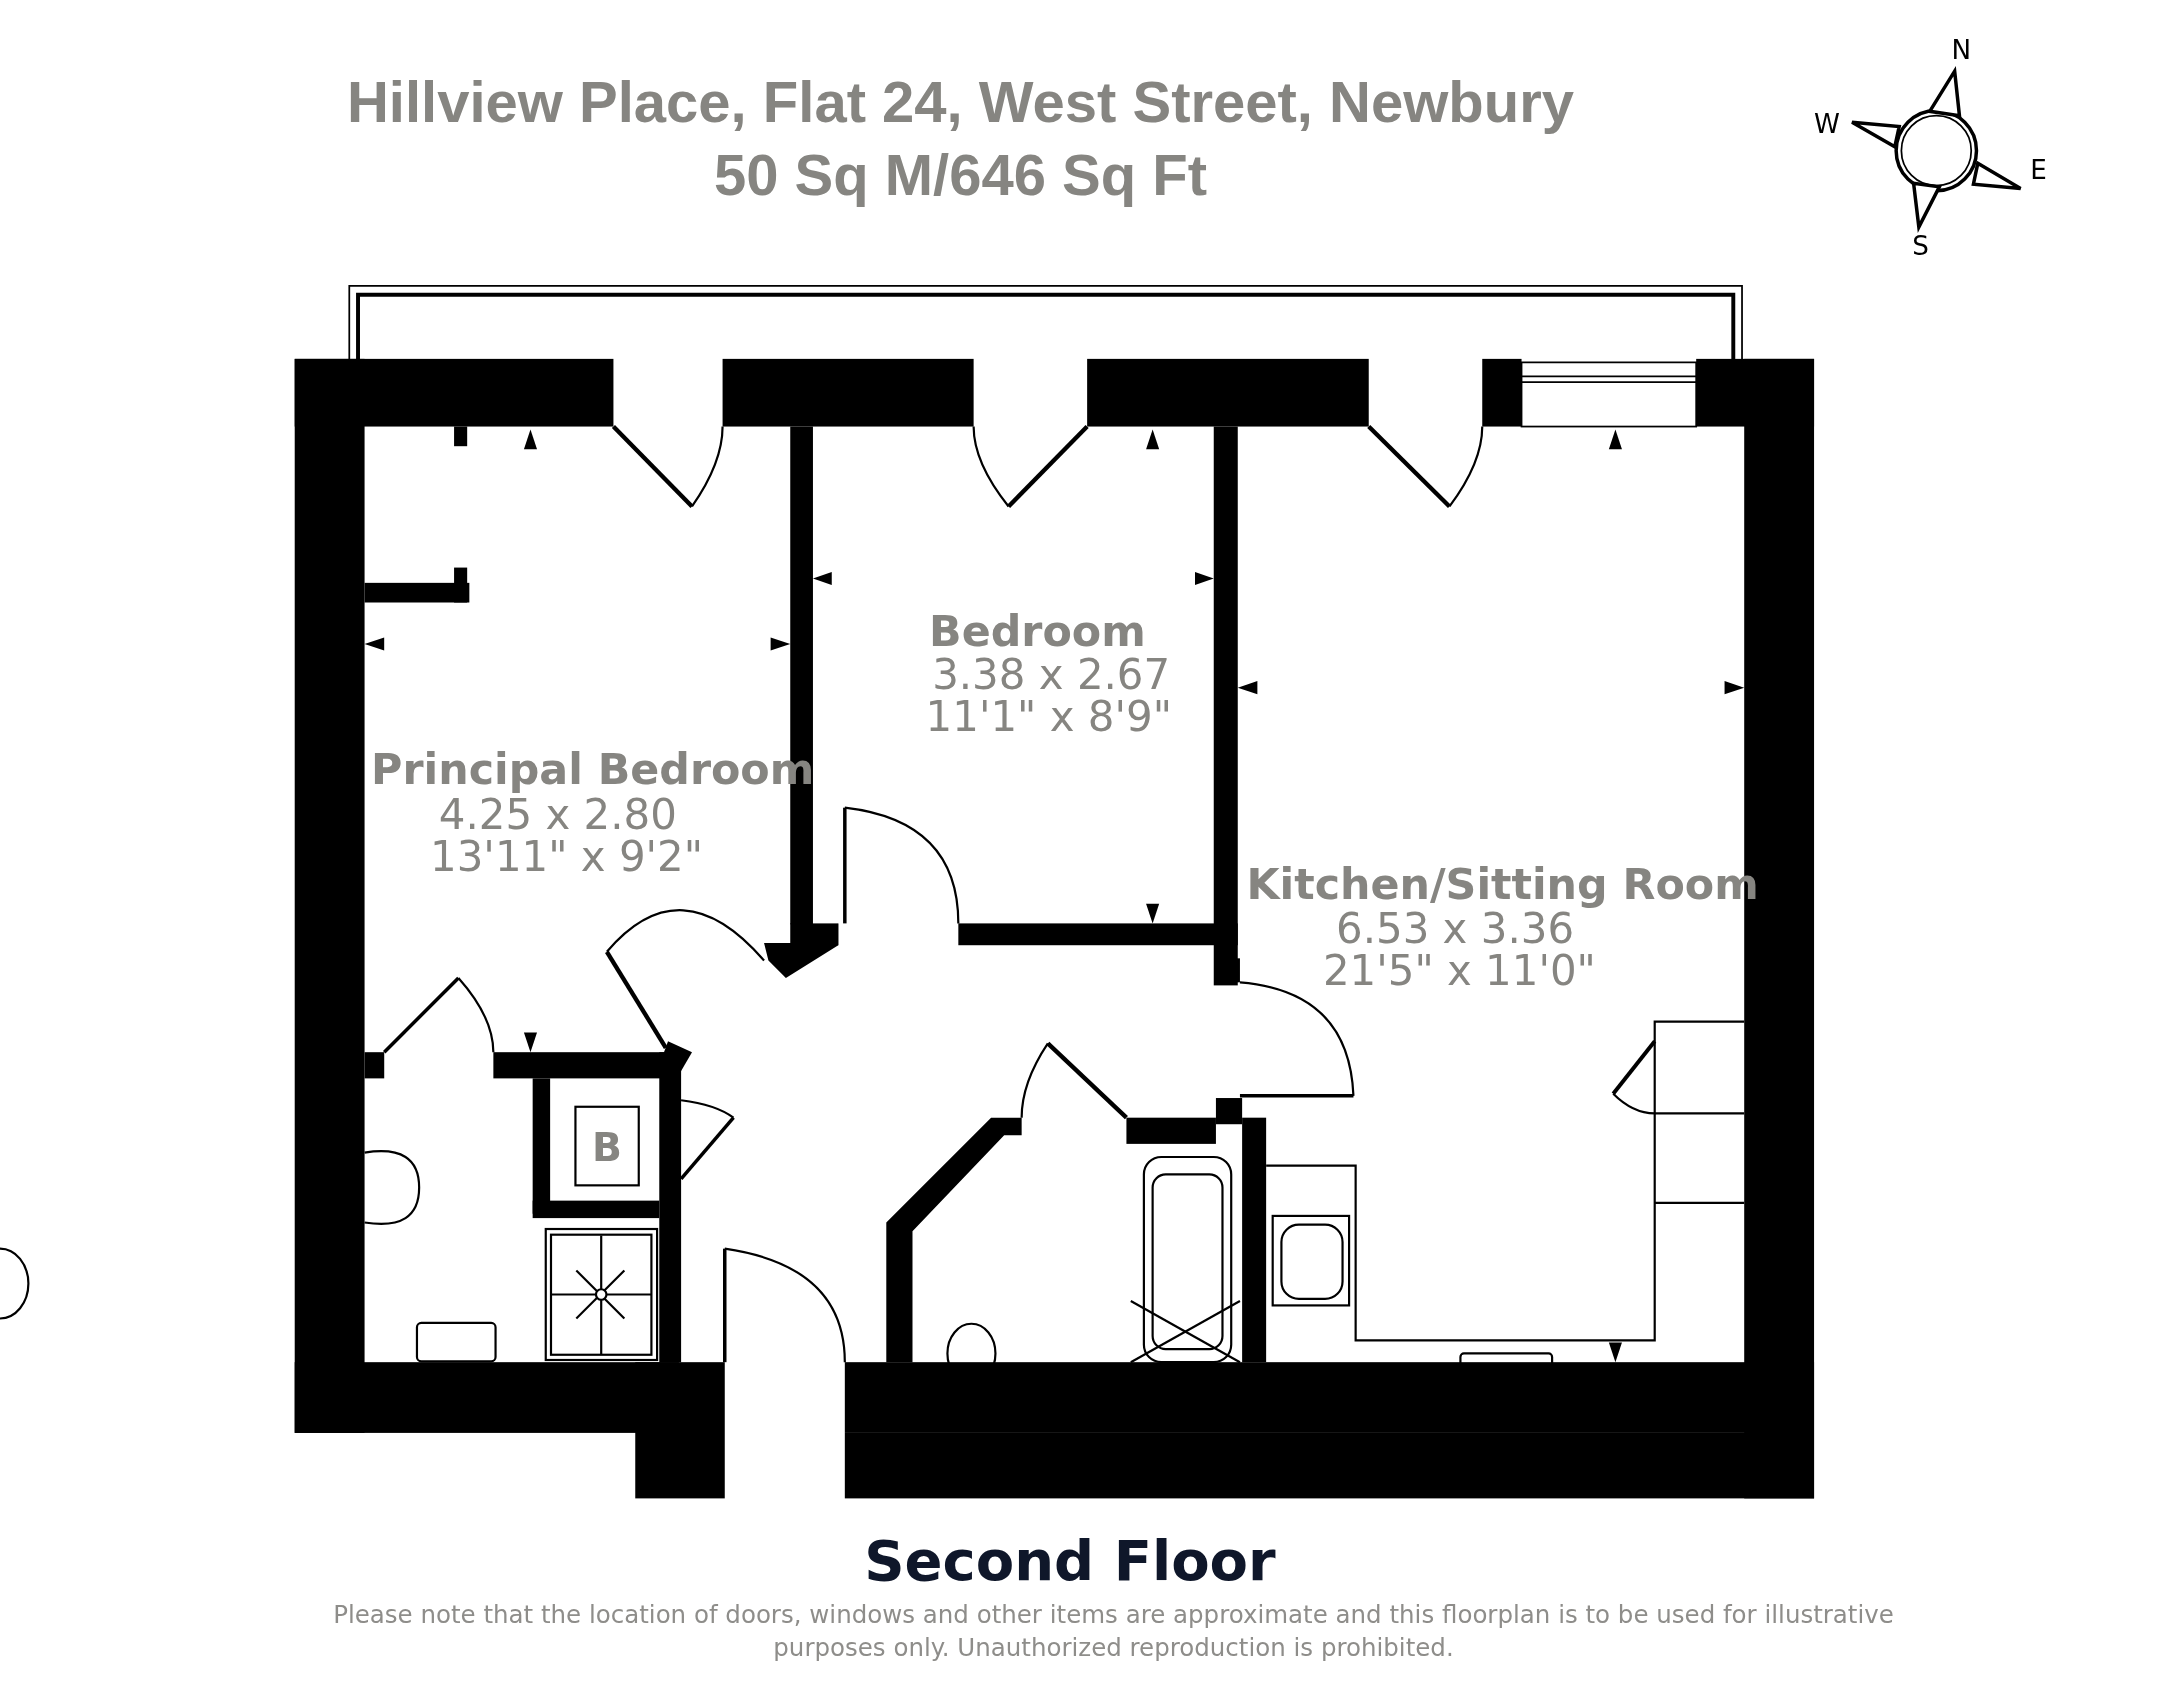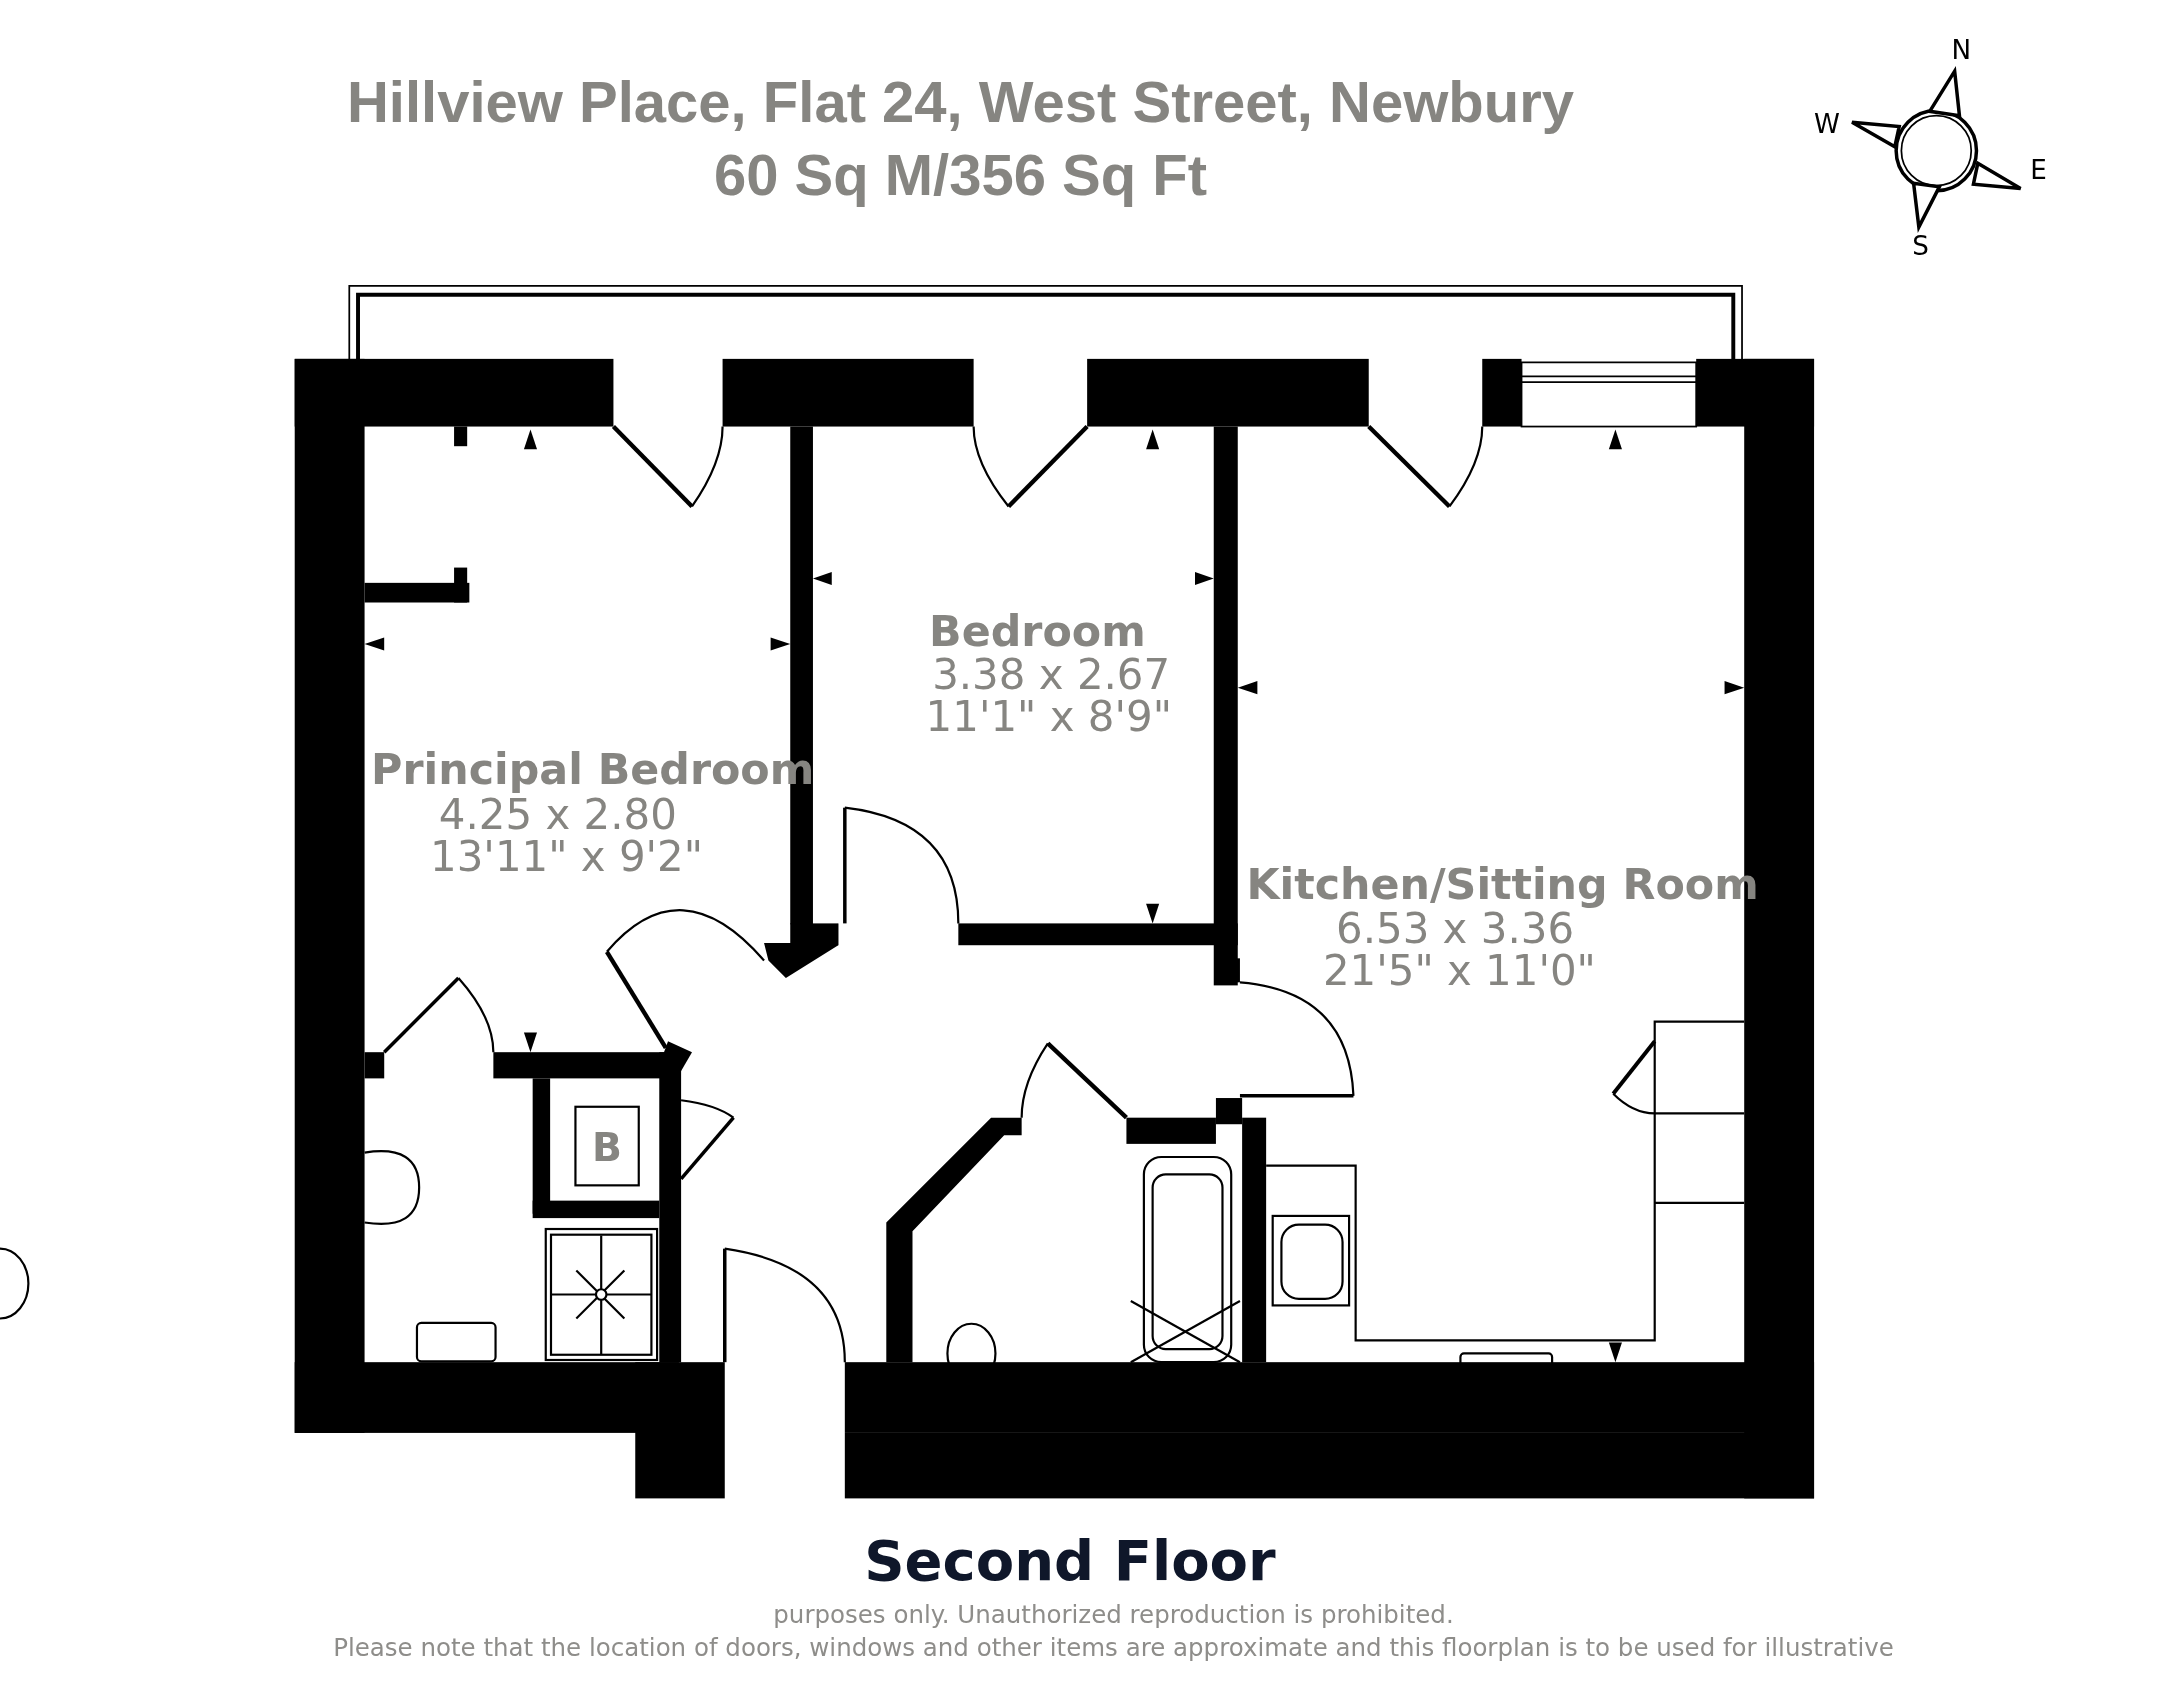--- a/index.html
+++ b/index.html
@@ -12,21 +12,21 @@
   .room-dim { font-size: 96px; }
   .floor-label { position: absolute; left: 0; width: 2140px; top: 1528px; text-align: center; color: #0f172a; font-size: 56px; font-weight: bold; font-family: "DejaVu Sans", sans-serif; }
   .disclaimer { position: absolute; left: 284px; width: 1659px; top: 1598px; text-align: center; color: #8e8d8a; font-size: 24.5px; line-height: 33px; font-family: "DejaVu Sans", sans-serif; }
   .compass-label { fill: #000; font-family: "DejaVu Sans", sans-serif; font-size: 60px; }
 </style>
 </head>
 <body>
 
 <div class="title-block">
   <div class="title-line">Hillview Place, Flat 24, West Street, Newbury</div>
-  <div class="title-line">60 Sq M/356 Sq Ft</div>
+  <div class="title-line">50 Sq M/646 Sq Ft</div>
 </div>
 
 <svg class="plan" width="2183" height="1687" viewBox="0 0 5000 3864" xmlns="http://www.w3.org/2000/svg">
 
   <g stroke="#000" stroke-width="8" fill="#fff">
     <circle cx="4435" cy="345" r="92"></circle>
     <circle cx="4435" cy="345" r="80" fill="none" stroke-width="4"></circle>
     <polygon points="4477,163 4488,265 4420,255"></polygon>
     <polygon points="4242,280 4350,290 4340,336"></polygon>
     <polygon points="4628,432 4520,422 4530,374"></polygon>
@@ -203,16 +203,16 @@
   </g>
   <g>
     <text class="room-label room-name" x="2855" y="2060">Kitchen/Sitting Room</text>
     <text class="room-label room-dim" x="3060" y="2160">6.53 x 3.36</text>
     <text class="room-label room-dim" x="3030" y="2255">21'5" x 11'0"</text>
   </g>
 </svg>
 
 <div class="floor-label">Second Floor</div>
 <div class="disclaimer">
+  <div>Please note that the location of doors, windows and other items are approximate and this floorplan is to be used for illustrative</div>
   <div>purposes only. Unauthorized reproduction is prohibited.</div>
-  <div>Please note that the location of doors, windows and other items are approximate and this floorplan is to be used for illustrative</div>
 </div>
 
 
 </body></html>

